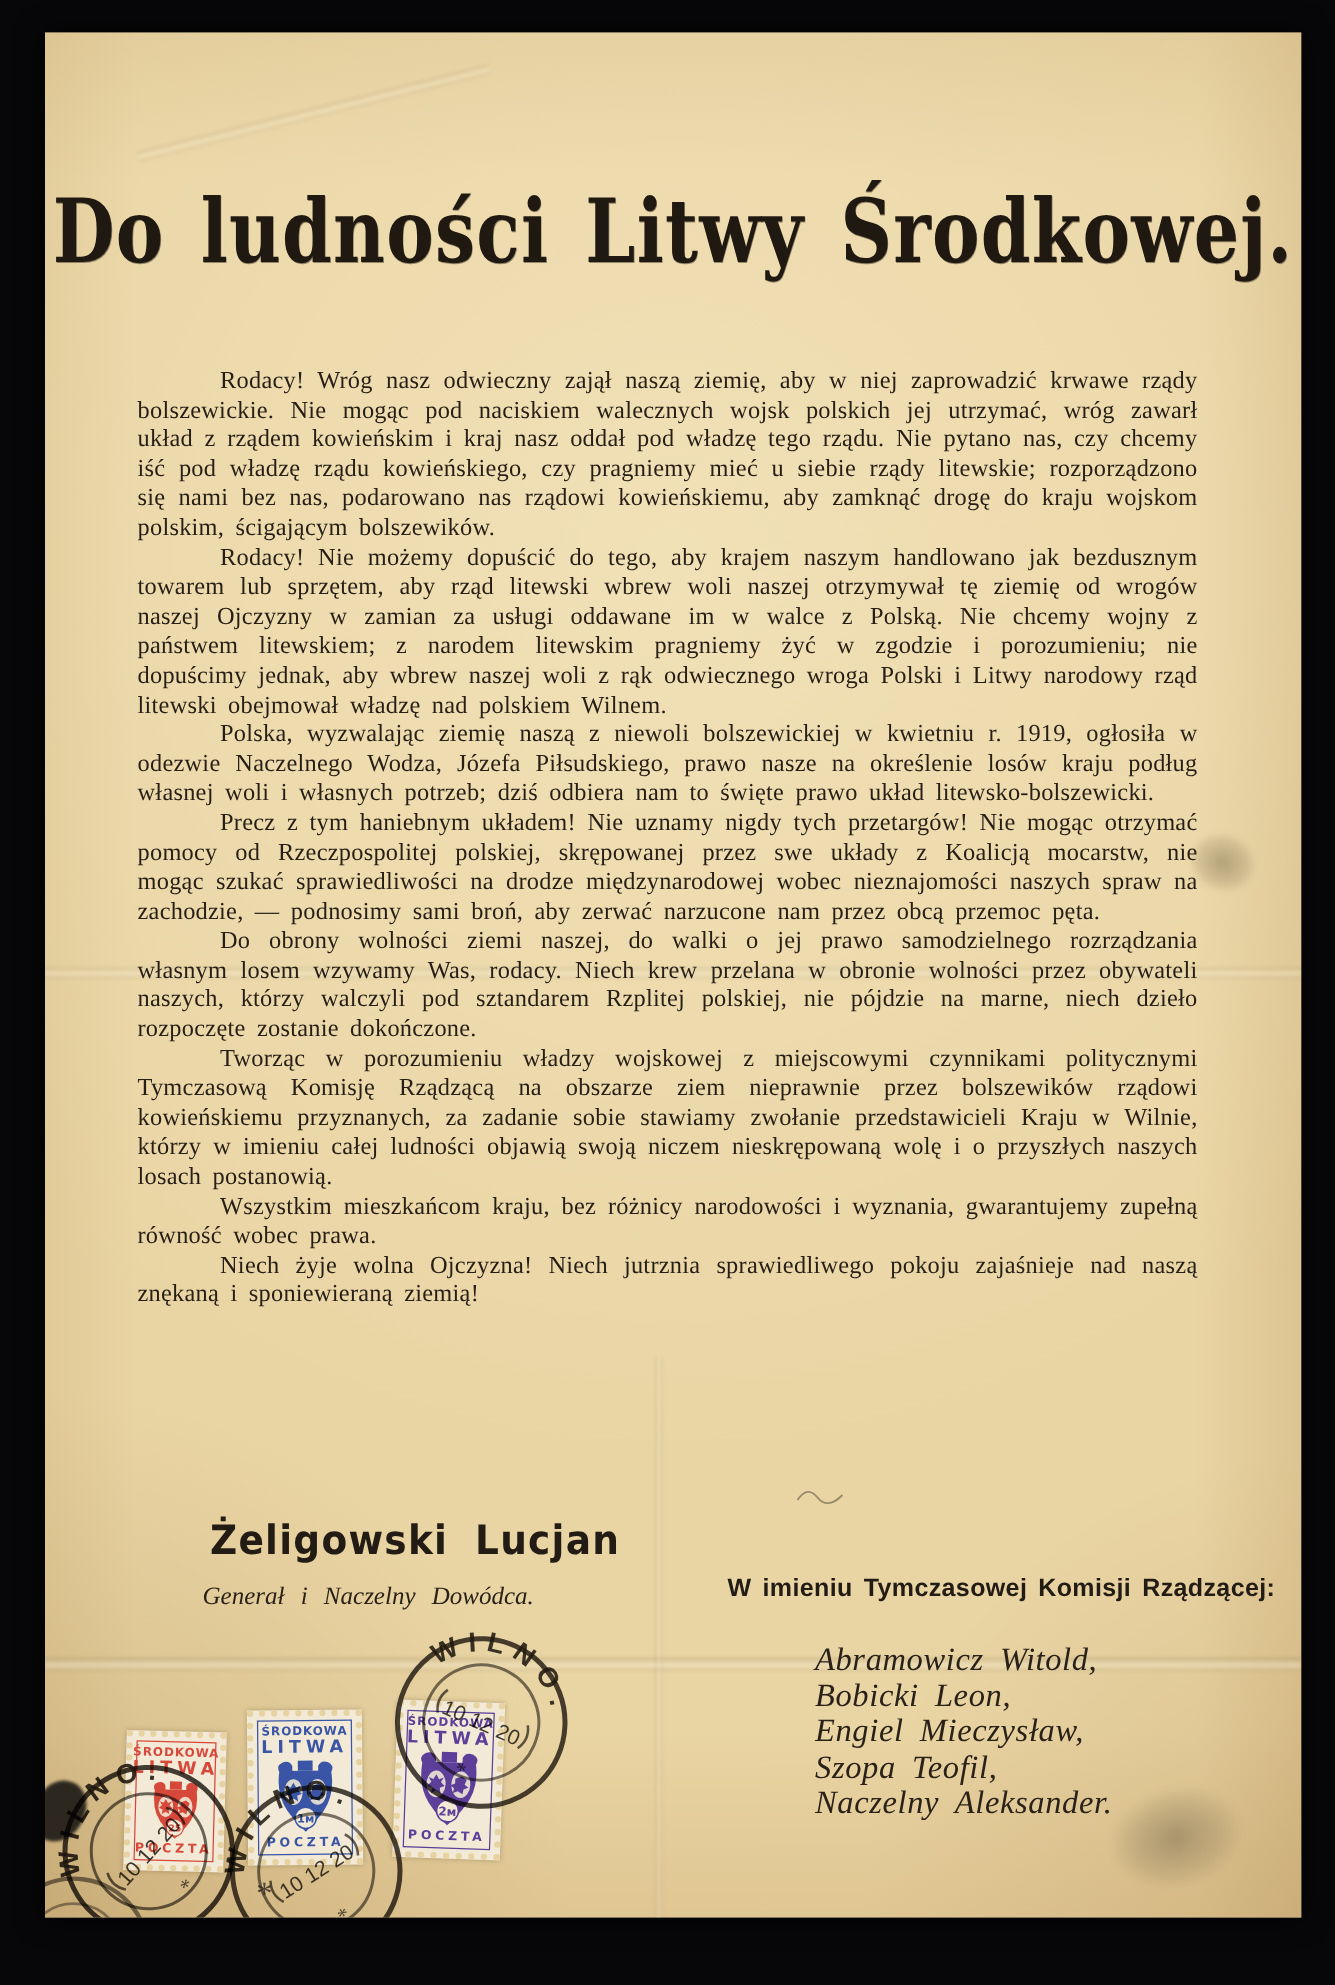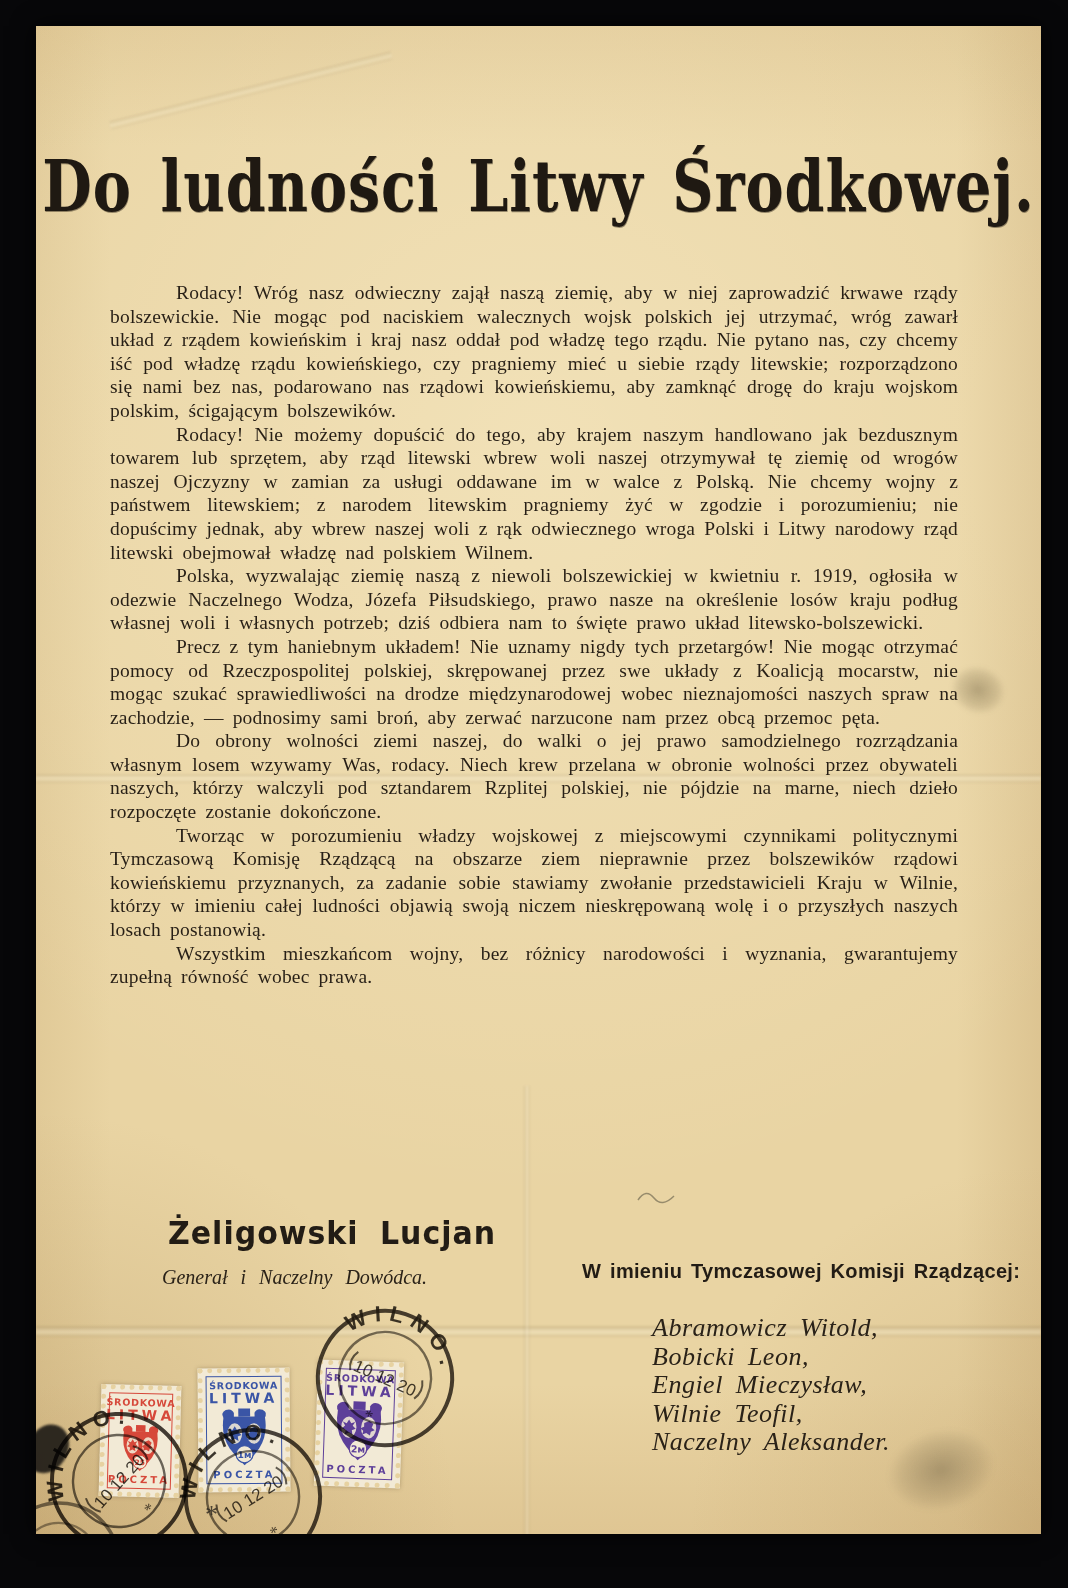--- a/index.html
+++ b/index.html
@@ -39,21 +39,21 @@
   .blotch-left{left:-8px;top:1398px;width:40px;height:50px;transform:rotate(14deg);filter:blur(1.2px);
     background:#1c1915;border-radius:55% 45% 60% 40%;opacity:.9;}
 
   .doc-title{
     position:absolute;left:0;right:0;top:118px;margin:0;text-align:center;white-space:nowrap;
     font-family:"DejaVu Serif", serif;font-weight:bold;font-size:57px;letter-spacing:1px;word-spacing:8px;
     color:#1f1912;transform:scaleY(1.24);transform-origin:50% 0;
     text-shadow:0.5px 0.5px 0 rgba(40,32,20,.45);
   }
   .body-text{
-    position:absolute;left:74px;top:255px;width:848px;
+    position:absolute;left:74px;top:267px;width:848px;
     font-size:19.5px;line-height:23.6px;color:#271f16;
     text-align:justify;word-spacing:4px;letter-spacing:.2px;
   }
   .body-text p{margin:0;text-indent:66px;}
 
   .sig-name{
     position:absolute;left:132px;top:1188px;
     font-family:"DejaVu Sans", sans-serif;font-weight:bold;font-size:30px;letter-spacing:1px;word-spacing:10px;
     color:#221c15;transform:scaleY(1.08);transform-origin:0 0;
   }
@@ -112,32 +112,33 @@
 
     <h1 class="doc-title">Do ludności Litwy Środkowej.</h1>
 
     <div class="body-text">
       <p>Rodacy! Wróg nasz odwieczny zajął naszą ziemię, aby w niej zaprowadzić krwawe rządy bolszewickie. Nie mogąc pod naciskiem walecznych wojsk polskich jej utrzymać, wróg zawarł układ z rządem kowieńskim i kraj nasz oddał pod władzę tego rządu. Nie pytano nas, czy chcemy iść pod władzę rządu kowieńskiego, czy pragniemy mieć u siebie rządy litewskie; rozporządzono się nami bez nas, podarowano nas rządowi kowieńskiemu, aby zamknąć drogę do kraju wojskom polskim, ścigającym bolszewików.</p>
       <p>Rodacy! Nie możemy dopuścić do tego, aby krajem naszym handlowano jak bezdusznym towarem lub sprzętem, aby rząd litewski wbrew woli naszej otrzymywał tę ziemię od wrogów naszej Ojczyzny w zamian za usługi oddawane im w walce z Polską. Nie chcemy wojny z państwem litewskiem; z narodem litewskim pragniemy żyć w zgodzie i porozumieniu; nie dopuścimy jednak, aby wbrew naszej woli z rąk odwiecznego wroga Polski i Litwy narodowy rząd litewski obejmował władzę nad polskiem Wilnem.</p>
       <p>Polska, wyzwalając ziemię naszą z niewoli bolszewickiej w kwietniu r. 1919, ogłosiła w odezwie Naczelnego Wodza, Józefa Piłsudskiego, prawo nasze na określenie losów kraju podług własnej woli i własnych potrzeb; dziś odbiera nam to święte prawo układ litewsko-bolszewicki.</p>
       <p>Precz z tym haniebnym układem! Nie uznamy nigdy tych przetargów! Nie mogąc otrzymać pomocy od Rzeczpospolitej polskiej, skrępowanej przez swe układy z Koalicją mocarstw, nie mogąc szukać sprawiedliwości na drodze międzynarodowej wobec nieznajomości naszych spraw na zachodzie, — podnosimy sami broń, aby zerwać narzucone nam przez obcą przemoc pęta.</p>
       <p>Do obrony wolności ziemi naszej, do walki o jej prawo samodzielnego rozrządzania własnym losem wzywamy Was, rodacy. Niech krew przelana w obronie wolności przez obywateli naszych, którzy walczyli pod sztandarem Rzplitej polskiej, nie pójdzie na marne, niech dzieło rozpoczęte zostanie dokończone.</p>
       <p>Tworząc w porozumieniu władzy wojskowej z miejscowymi czynnikami politycznymi Tymczasową Komisję Rządzącą na obszarze ziem nieprawnie przez bolszewików rządowi kowieńskiemu przyznanych, za zadanie sobie stawiamy zwołanie przedstawicieli Kraju w Wilnie, którzy w imieniu całej ludności objawią swoją niczem nieskrępowaną wolę i o przyszłych naszych losach postanowią.</p>
-      <p>Wszystkim mieszkańcom wojny, bez różnicy narodowości i wyznania, gwarantujemy zupełną równość wobec prawa.</p>
+      <p>Wszystkim mieszkańcom kraju, bez różnicy narodowości i wyznania, gwarantujemy zupełną równość wobec prawa.</p>
+      <p>Niech żyje wolna Ojczyzna! Niech jutrznia sprawiedliwego pokoju zajaśnieje nad naszą znękaną i sponiewieraną ziemią!</p>
     </div>
 
     <div class="sig-name">Żeligowski Lucjan</div>
     <div class="sig-role">Generał i Naczelny Dowódca.</div>
 
     <div class="committee-heading">W imieniu Tymczasowej Komisji Rządzącej:</div>
     <div class="committee-names">
       <div>Abramowicz Witold,</div>
       <div>Bobicki Leon,</div>
       <div>Engiel Mieczysław,</div>
-      <div>Wilnie Teofil,</div>
+      <div>Szopa Teofil,</div>
       <div>Naczelny Aleksander.</div>
     </div>
 
     <div class="stamp stamp-red">
       <div class="stamp-frame">
         <div class="s-l1">ŚRODKOWA</div>
         <div class="s-l2">LITWA</div>
         <svg class="s-arms" viewBox="0 0 70 84">
           <path d="M8,16 Q2,8 10,4 Q18,1 21,8 L21,15 Z" fill="currentColor"></path>
           <path d="M62,16 Q68,8 60,4 Q52,1 49,8 L49,15 Z" fill="currentColor"></path>

